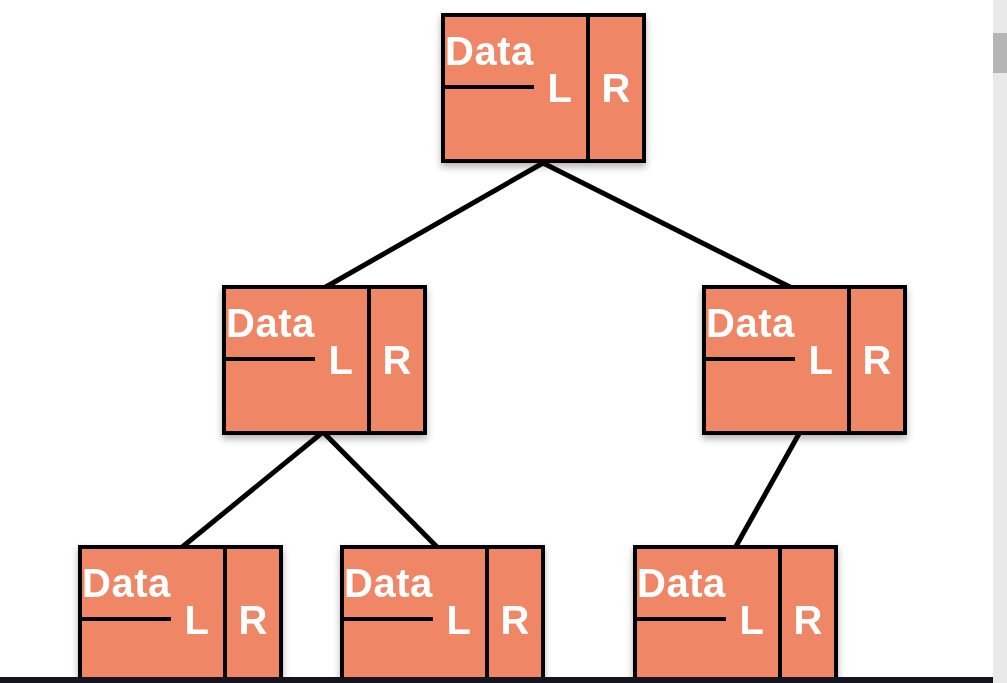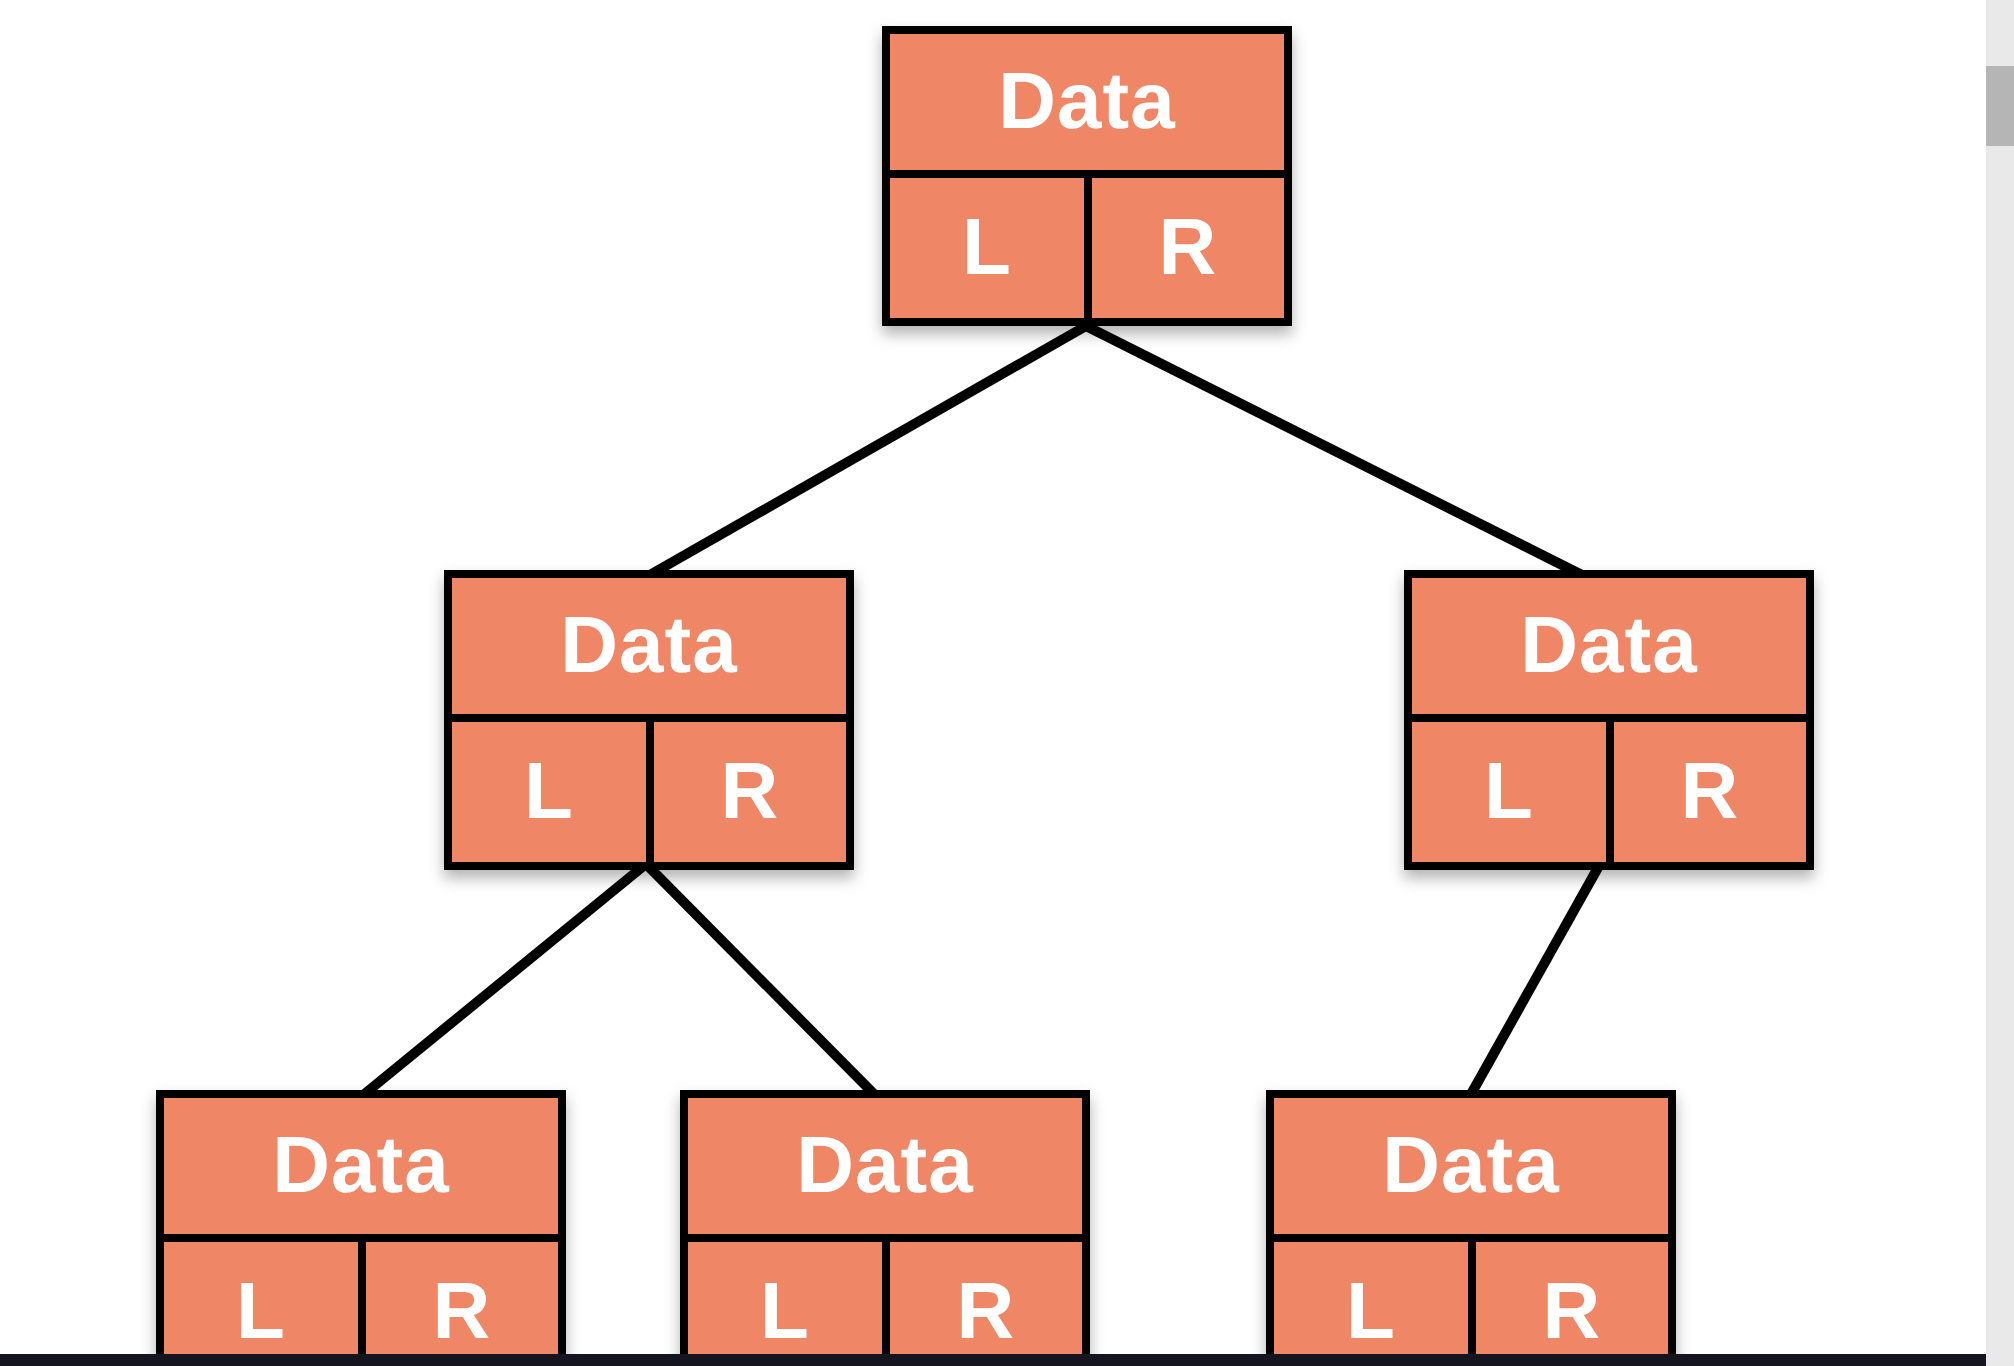--- a/index.html
+++ b/index.html
@@ -12,21 +12,21 @@
   }
   #canvas { position: absolute; inset: 0; }
   svg.edges { position: absolute; left: 0; top: 0; z-index: 1; }
 
   .node {
     position: absolute;
     width: 205px; height: 150px;
     background: #EF8766;
     border: 4px solid #000000;
     box-sizing: border-box;
-    display: flex; flex-direction: column;
+    display: flex; 
     z-index: 2;
     box-shadow: 0 4px 7px rgba(0,0,0,0.30);
   }
   .cell-data {
     height: 68px;
     border-bottom: 4px solid #000000;
     display: flex; align-items: center; justify-content: center;
     color: #ffffff; font-size: 40px; font-weight: bold;
     letter-spacing: 0.5px;
   }

